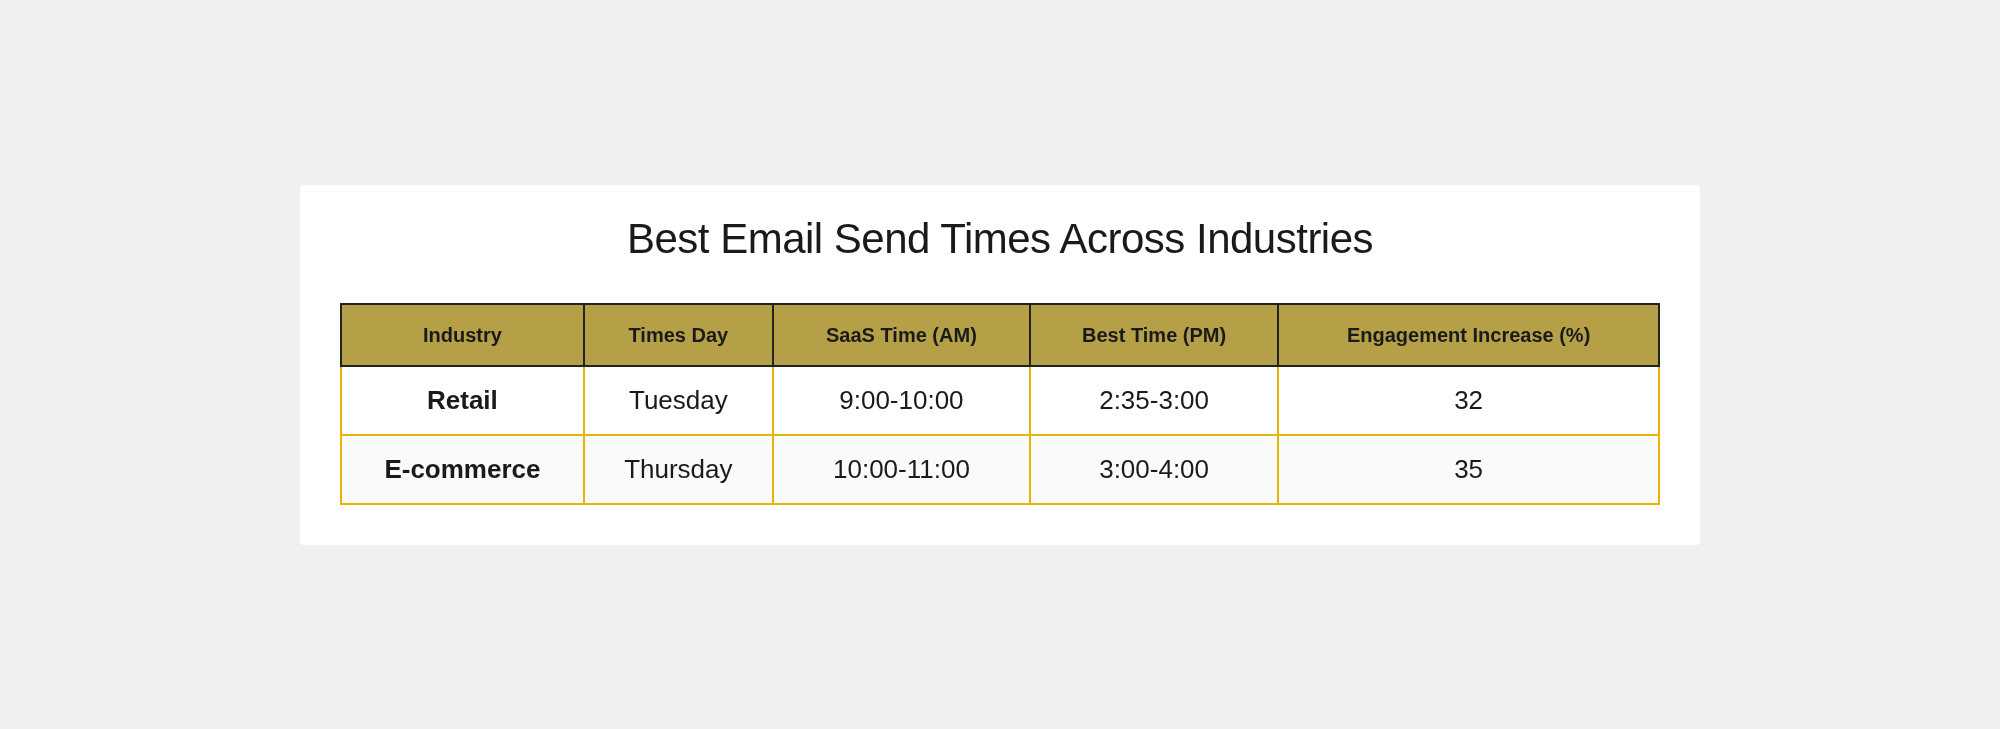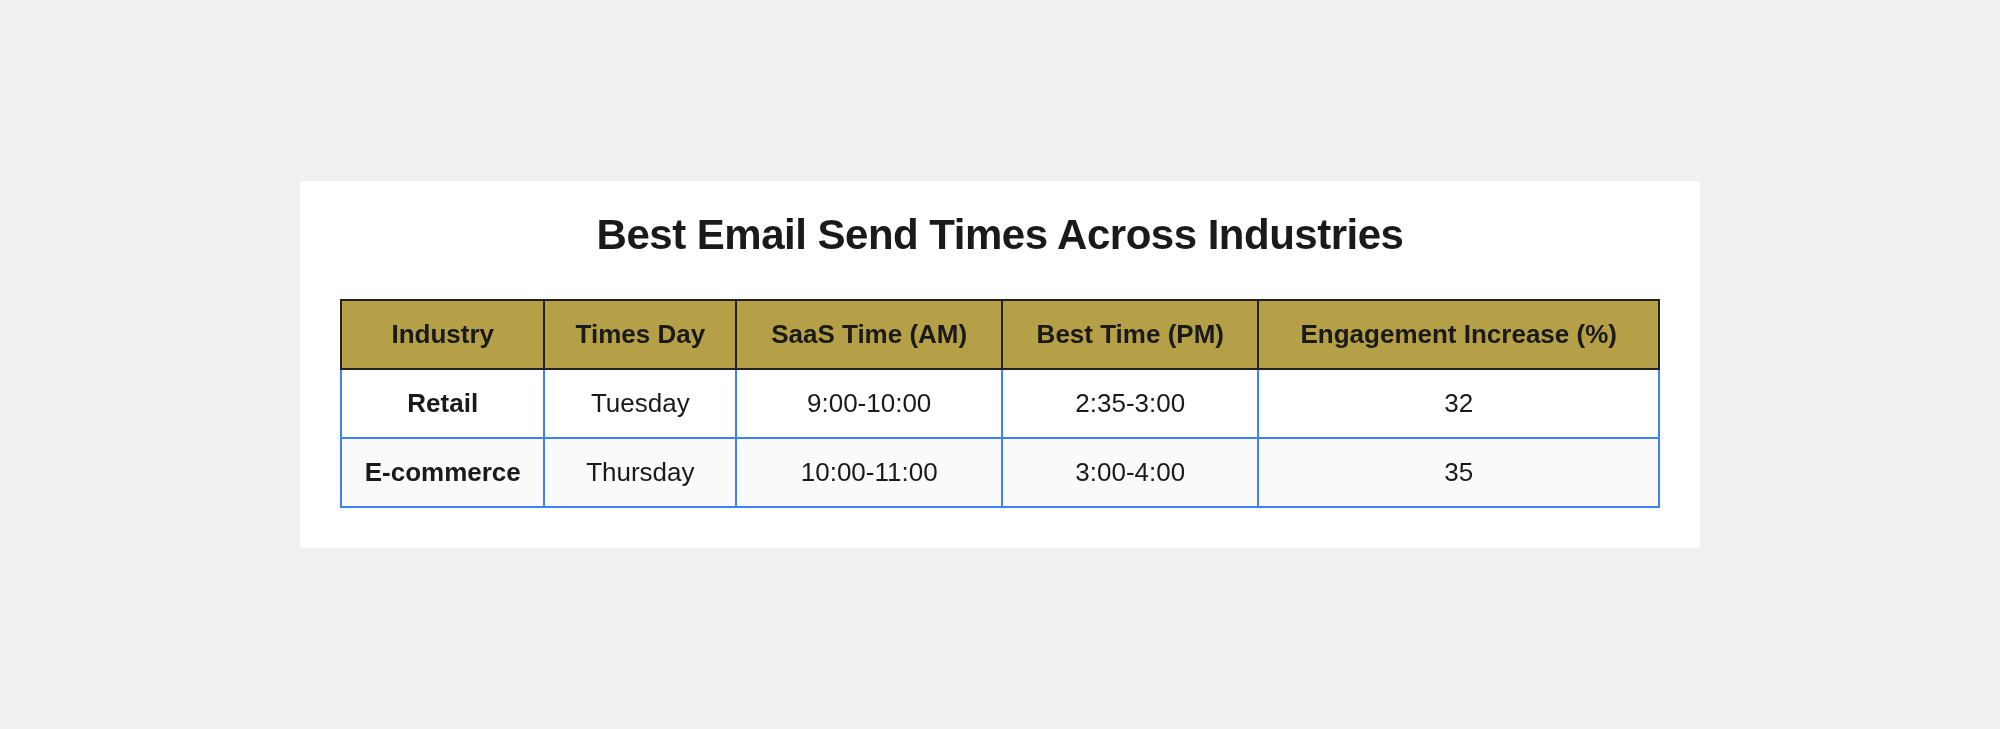--- a/index.html
+++ b/index.html
@@ -22,45 +22,45 @@
       background-color: #ffffff;
       padding: 30px 40px 40px 40px;
       border-radius: 4px;
       max-width: 1400px;
       width: 100%;
     }
 
     .page-title {
       text-align: center;
       font-size: 42px;
-      font-weight: 700;
+      font-weight: 400;
       color: #1a1a1a;
       margin-bottom: 40px;
       letter-spacing: -0.5px;
     }
 
     .data-table {
       width: 100%;
       border-collapse: collapse;
       border: 2px solid #222;
     }
 
     .data-table thead tr th {
       background-color: #b5a048;
       color: #1a1a1a;
       font-weight: 900;
-      font-size: 26px;
+      font-size: 20px;
       text-align: center;
       padding: 18px 20px;
       border: 2px solid #222;
       line-height: 1.2;
     }
 
     .data-table tbody tr td {
-      border: 2px solid #3b82f6;
+      border: 2px solid #eab308;
       text-align: center;
       font-size: 26px;
       padding: 18px 12px;
       color: #1a1a1a;
       background-color: #ffffff;
     }
 
     .data-table tbody tr td:first-child {
       font-weight: 900;
     }

